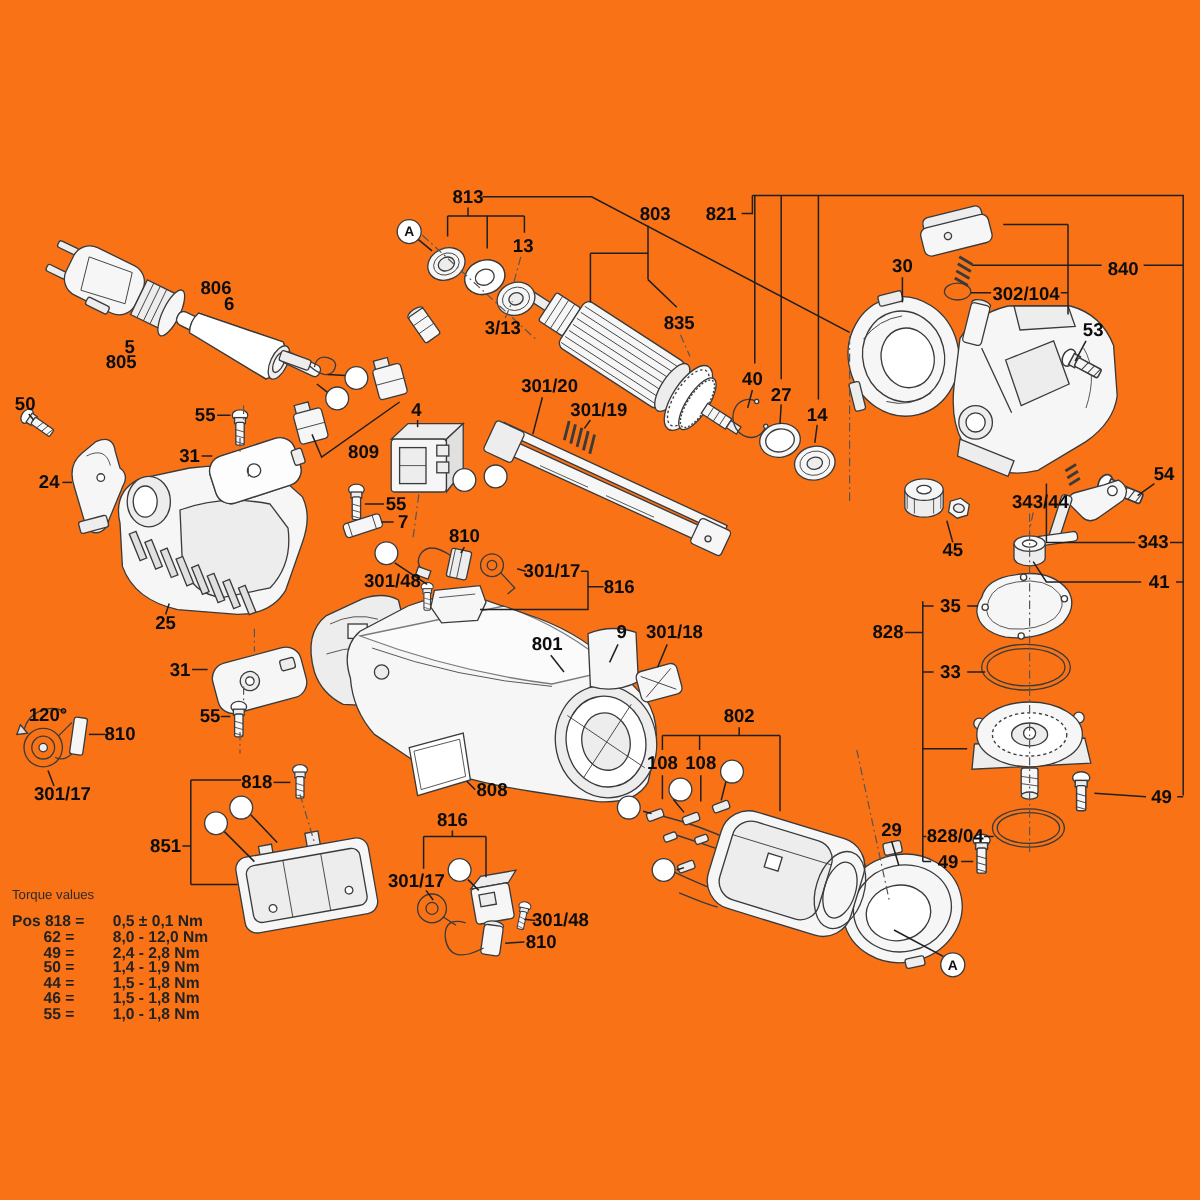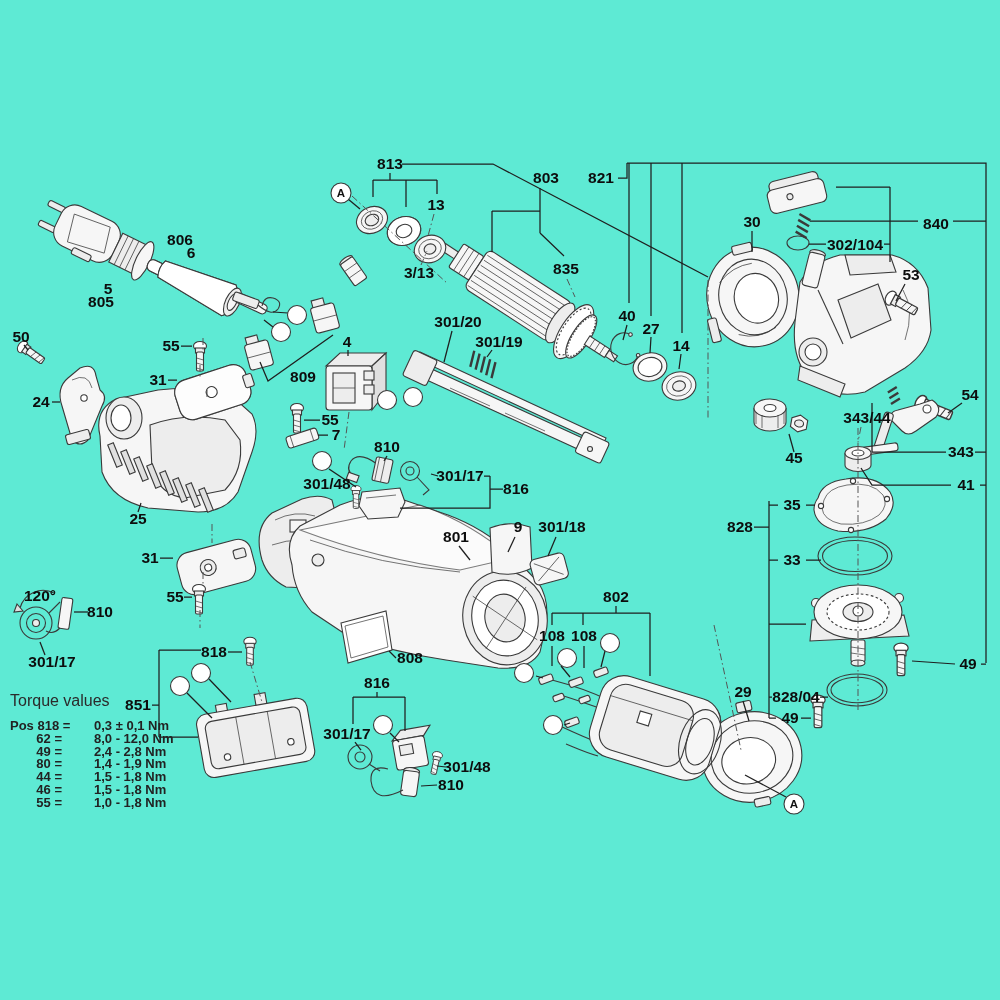--- a/index.html
+++ b/index.html
@@ -1,35 +1,35 @@
 <!DOCTYPE html>
 <html><head>
 <meta charset="utf-8">
 <style>
   html,body{margin:0;padding:0;background:#fff;}
-  .stage{position:relative;width:1000px;height:1000px;background:#5eead4;overflow:hidden;
+  .stage{position:relative;width:1000px;height:1000px;background:#f97316;overflow:hidden;
          font-family:"Liberation Sans",sans-serif;}
   svg{position:absolute;left:0;top:0;}
   
   #art path,#art rect,#art ellipse,#art circle,#art line,#art polygon,#art polyline{
      stroke:#3a3a3a;stroke-width:1.1;fill:#fff;}
   #art .nf{fill:none}
   #art .g1{fill:#f6f6f6}
   #art .g2{fill:#ededed}
   #art .g3{fill:#e0e0e0}
   #art .ld{fill:none;stroke:#1f1f1f;stroke-width:1.25}
   #art .dd{fill:none;stroke:#555;stroke-width:1;stroke-dasharray:7 3 1.5 3}
   #art .th{stroke-width:0.7}
   #art .fat{stroke-width:2.4;fill:none}
   #labels-layer text{font-family:"Liberation Sans",sans-serif;font-weight:bold;
      font-size:15.5px;fill:#0d0d0d;text-anchor:middle;stroke:none;}
   #markers-layer text{font-family:"Liberation Sans",sans-serif;font-weight:bold;
      font-size:11.5px;text-anchor:middle;stroke:none;}
   .torque-box{position:absolute;left:10px;top:692px;width:170px;color:#2b2b2b;}
-  .torque-title{font-size:16px;margin-bottom:10px;}
+  .torque-title{font-size:11px;margin-bottom:10px;margin-top:48px;}
   .trow{display:flex;font-size:13px;line-height:12.8px;font-weight:bold;color:#222;gap:26px;}
   .tpos{width:52px;text-align:right;margin-right:6px;white-space:nowrap;}
   .tval{white-space:nowrap;}
 </style>
 </head>
 <body>
 
 <div class="stage">
 <svg id="art" viewBox="0 0 1000 1000" width="1000" height="1000">
   <defs>
@@ -638,32 +638,32 @@
           <text x="794" y="808" fill="#111111">A</text>
         </g>
       </g>
 </svg>
 
 <div class="torque-box">
   <div class="torque-title">Torque values</div>
   <div id="torque-rows">
         <div class="trow">
           <span class="tpos">Pos 818 =</span>
-          <span class="tval">0,3 ± 0,1 Nm</span>
+          <span class="tval">0,5 ± 0,1 Nm</span>
         </div>
         <div class="trow">
           <span class="tpos">62 =</span>
           <span class="tval">8,0 - 12,0 Nm</span>
         </div>
         <div class="trow">
           <span class="tpos">49 =</span>
           <span class="tval">2,4 - 2,8 Nm</span>
         </div>
         <div class="trow">
-          <span class="tpos">80 =</span>
+          <span class="tpos">50 =</span>
           <span class="tval">1,4 - 1,9 Nm</span>
         </div>
         <div class="trow">
           <span class="tpos">44 =</span>
           <span class="tval">1,5 - 1,8 Nm</span>
         </div>
         <div class="trow">
           <span class="tpos">46 =</span>
           <span class="tval">1,5 - 1,8 Nm</span>
         </div>

